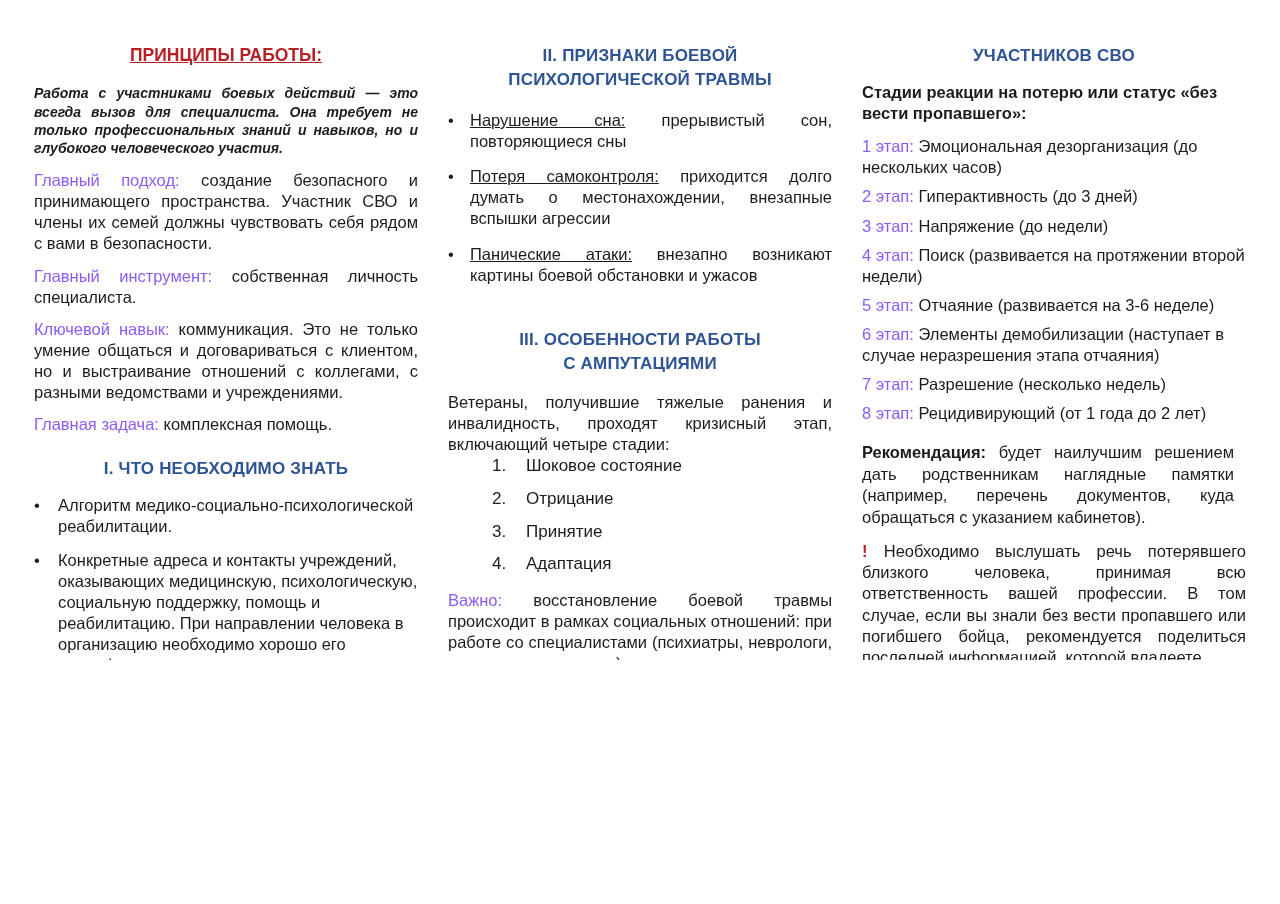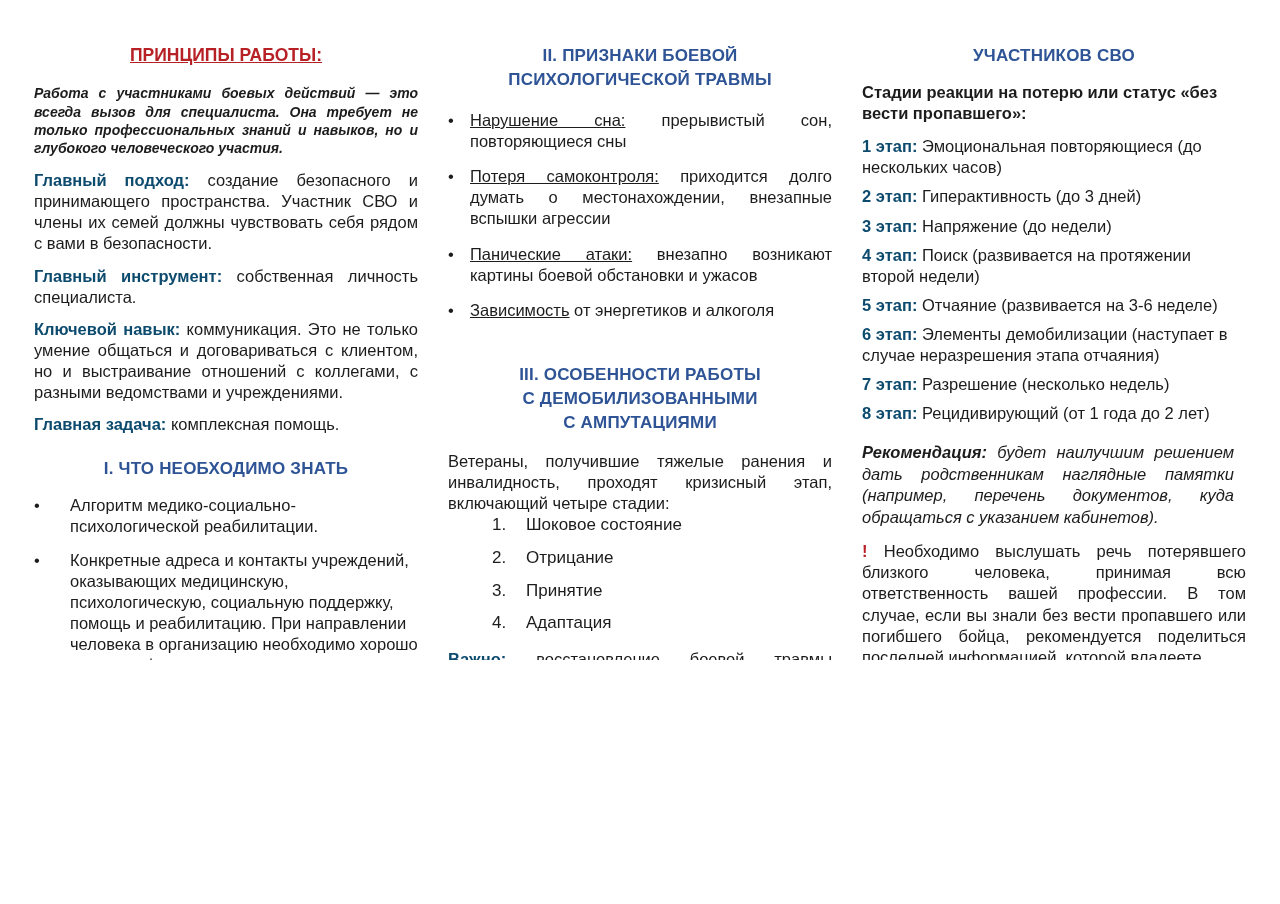--- a/index.html
+++ b/index.html
@@ -13,21 +13,21 @@
     display: flex;
     gap: 30px;
     padding: 44px 34px 0 34px;
     font-family: "Liberation Sans", sans-serif;
     font-size: 16.5px;
     line-height: 1.28;
     color: #1c1c1c;
   }
   .col { flex: 1; min-width: 0; }
 
-  .red { color: #0c4a6e; font-weight: bold; }
+  .red { color: #8b5cf6; font-weight: normal; }
   .blue-heading {
     color: #2e5496;
     font-weight: bold;
     text-align: center;
     font-size: 17px;
     line-height: 24px;
     letter-spacing: 0.2px;
   }
 
   
@@ -46,40 +46,39 @@
     line-height: 1.3;
     text-align: justify;
     margin-bottom: 13px;
   }
   .point { text-align: justify; margin-bottom: 11px; }
   .h-col1 { margin: 22px 0 14px 0; }
 
   .b-item { display: flex; margin-bottom: 12px; }
   .b-dot { width: 24px; flex: 0 0 24px; }
   .b-dot::before { content: "•"; }
-  .b-text { flex: 1; margin-left: 12px; }
+  .b-text { flex: 1; }
 
   
   .h-col2-a { margin-bottom: 18px; }
   .sign { display: flex; margin-bottom: 14px; }
   .sign .b-dot { width: 22px; flex: 0 0 22px; }
   .sign-text { flex: 1; text-align: justify; }
   .u-lead { text-decoration: underline; }
   .h-col2-b { margin: 42px 0 16px 0; }
   .veterans { text-align: justify; margin-bottom: 0; }
   .num-row { display: flex; margin-bottom: 11px; padding-left: 44px; font-size: 17px; }
   .num { width: 34px; flex: 0 0 34px; }
   .important { text-align: justify; margin-top: 15px; }
 
   
   .h-col3 { margin-bottom: 14px; }
   .c3-sub { font-weight: bold; margin-bottom: 12px; }
   .stage { margin-bottom: 8px; }
   .rec {
-    font-style: italic;
     text-align: justify;
     margin: 18px 12px 13px 0;
     line-height: 1.3;
   }
   .rec .rec-label { font-weight: bold; }
   .note { text-align: justify; margin-bottom: 12px; }
   .note .mark { color: #b72025; font-weight: bold; }
 
   
   .divider {
@@ -137,28 +136,23 @@
       <span class="sign-text"><span class="u-lead">Нарушение сна:</span><span> прерывистый сон, повторяющиеся сны</span></span>
     </div>
     <div class="sign">
       <span class="b-dot"></span>
       <span class="sign-text"><span class="u-lead">Потеря самоконтроля:</span><span> приходится долго думать о местонахождении, внезапные вспышки агрессии</span></span>
     </div>
     <div class="sign">
       <span class="b-dot"></span>
       <span class="sign-text"><span class="u-lead">Панические атаки:</span><span> внезапно возникают картины боевой обстановки и ужасов</span></span>
     </div>
-    <div class="sign">
-      <span class="b-dot"></span>
-      <span class="sign-text"><span class="u-lead">Зависимость</span><span> от энергетиков и алкоголя</span></span>
-    </div>
 
     <div class="blue-heading h-col2-b">
       <div>III. ОСОБЕННОСТИ РАБОТЫ</div>
-      <div>С ДЕМОБИЛИЗОВАННЫМИ</div>
       <div>С АМПУТАЦИЯМИ</div>
     </div>
 
     <p class="veterans">Ветераны, получившие тяжелые ранения и инвалидность, проходят кризисный этап, включающий четыре стадии:</p>
 
     <div class="num-row">
       <span class="num">1.</span>
       <span>Шоковое состояние</span>
     </div>
     <div class="num-row">
@@ -177,21 +171,21 @@
     <p class="important"><span class="red">Важно:</span><span> восстановление боевой травмы происходит в рамках социальных отношений: при работе со специалистами (психиатры, неврологи, психологи, наркологи), в кругу семьи, в группах поддержки.</span></p>
   </div>
 
   <div class="col">
     <div class="blue-heading h-col3">
       <div>УЧАСТНИКОВ СВО</div>
     </div>
 
     <p class="c3-sub">Стадии реакции на потерю или статус «без вести пропавшего»:</p>
 
-    <p class="stage"><span class="red">1 этап:</span><span> Эмоциональная повторяющиеся (до нескольких часов)</span></p>
+    <p class="stage"><span class="red">1 этап:</span><span> Эмоциональная дезорганизация (до нескольких часов)</span></p>
     <p class="stage"><span class="red">2 этап:</span><span> Гиперактивность (до 3 дней)</span></p>
     <p class="stage"><span class="red">3 этап:</span><span> Напряжение (до недели)</span></p>
     <p class="stage"><span class="red">4 этап:</span><span> Поиск (развивается на протяжении второй недели)</span></p>
     <p class="stage"><span class="red">5 этап:</span><span> Отчаяние (развивается на 3-6 неделе)</span></p>
     <p class="stage"><span class="red">6 этап:</span><span> Элементы демобилизации (наступает в случае неразрешения этапа отчаяния)</span></p>
     <p class="stage"><span class="red">7 этап:</span><span> Разрешение (несколько недель)</span></p>
     <p class="stage"><span class="red">8 этап:</span><span> Рецидивирующий (от 1 года до 2 лет)</span></p>
 
     <p class="rec"><span class="rec-label">Рекомендация:</span><span> будет наилучшим решением дать родственникам наглядные памятки (например, перечень документов, куда обращаться с указанием кабинетов).</span></p>
 

